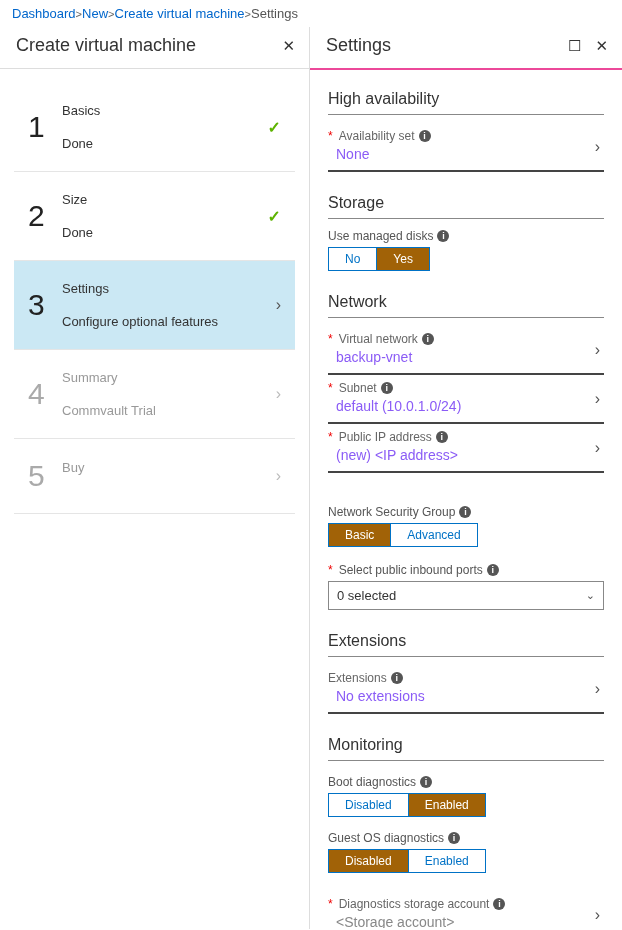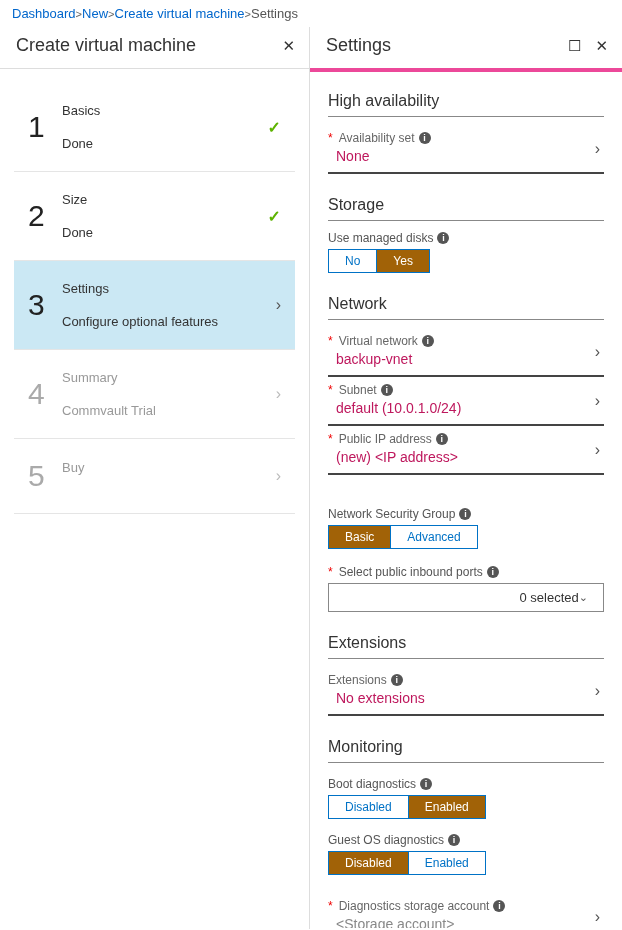--- a/index.html
+++ b/index.html
@@ -26,41 +26,41 @@
     .step.disabled .num { color: #aaa; }
     .step .labels { flex: 1; }
     .step .title { font-size: 13px; color: #333; }
     .step.disabled .title { color: #999; }
     .step .subtitle { font-size: 13px; color: #333; margin-top: 18px; }
     .step.disabled .subtitle { color: #999; }
     .step .chevron { color: #555; font-size: 16px; }
     .step.disabled .chevron { color: #bbb; }
     .check { color: #5db300; font-weight: bold; font-size: 16px; }
     
-    .settings-body { padding: 10px 18px 18px 18px; overflow-y: auto; height: 860px; border-top: 4px solid #ec4899;}
+    .settings-body { padding: 10px 18px 18px 18px; overflow-y: auto; height: 860px; border-top: 2px solid #ec4899;}
     .section-title { font-size: 16px; font-weight: 400; color: #333; margin-top: 22px; margin-bottom: 6px; }
     .section-title.first { margin-top: 10px; }
     .section-rule { border: none; border-top: 1px solid #888; margin-bottom: 8px; }
     
     .field { padding: 6px 0 8px 0; position: relative; cursor: pointer; border-bottom: 2px solid #444;}
     .field .label { font-size: 12px; color: #666; display: flex; align-items: center; gap: 4px; }
-    .field .value { font-size: 14px; color: #be185d; margin-top: 3px; padding-left: 8px; }
+    .field .value { font-size: 14px; color: #8b5cf6; margin-top: 3px; padding-left: 8px; }
     .field .value.placeholder { color: #888; }
     .field .chev { position: absolute; right: 4px; top: 50%; transform: translateY(-50%); color: #555; font-size: 16px; }
     .req { color: #e00; margin-right: 2px; }
     .info-icon { display: inline-flex; width: 12px; height: 12px; border-radius: 50%; background: #555; color: #fff; font-size: 9px; font-weight: bold; align-items: center; justify-content: center; font-style: normal; }
     
     .small-label { font-size: 12px; color: #555; margin-top: 10px; display: flex; align-items: center; gap: 4px; }
     
     .toggle-group { display: flex; margin-top: 4px; }
     .toggle-btn { border: 1px solid #0072c6; padding: 4px 16px; font-size: 12px; color: #0072c6; background: #fff; cursor: pointer; }
     .toggle-btn.selected { background: #a16207; color: #fff; }
     .toggle-btn:first-child { border-right: none; }
     
-    .dropdown { border: 1px solid #888; padding: 6px 15px; margin-top: 4px; display: flex; justify-content: flex-end; align-items: center; font-size: 13px; cursor: pointer; }
+    .dropdown { border: 1px solid #888; padding: 6px 8px; margin-top: 4px; display: flex; justify-content: space-between; align-items: center; font-size: 13px; cursor: pointer; }
     .dropdown .caret { font-size: 11px; color: #555; }
   </style>
 </head>
 <body>
 
 <div class="breadcrumb">
   <a href="#">Dashboard</a>
   <span class="sep">&gt;</span>
   <a href="#">New</a>
   <span class="sep">&gt;</span>

